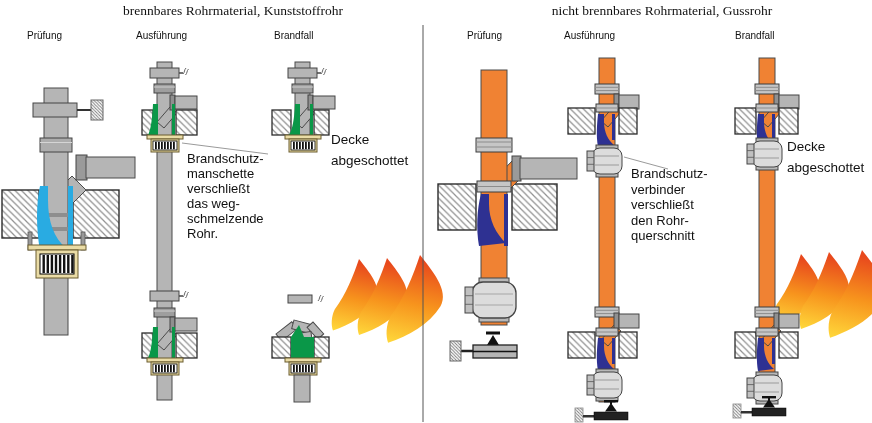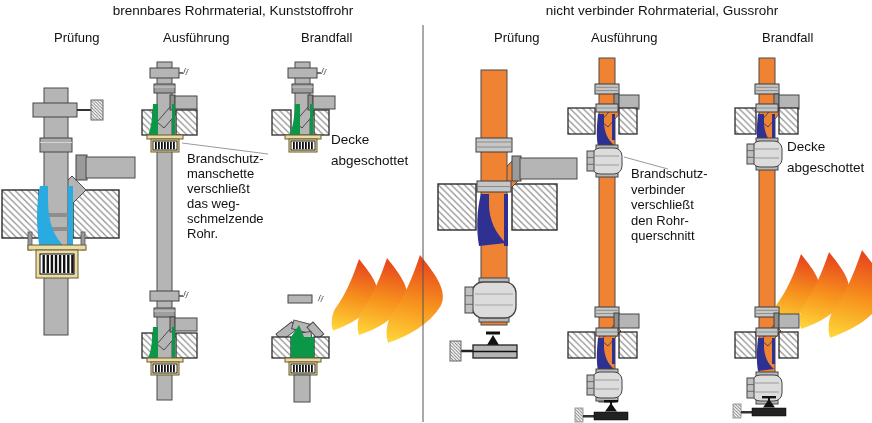--- a/index.html
+++ b/index.html
@@ -1,20 +1,20 @@
 <!DOCTYPE html>
 <html><head>
 <meta charset="utf-8">
 <style>
   html,body{margin:0;padding:0;background:#fff;}
   #stage{position:relative;width:872px;height:423px;background:#fff;overflow:hidden;
          font-family:"Liberation Sans",sans-serif;color:#111;}
   #stage svg{position:absolute;left:0;top:0;}
-  .ttl{position:absolute;top:3px;width:390px;text-align:center;font-size:13.5px;}
-  .lbl{position:absolute;top:30px;font-size:13px;margin-left:27px;}
+  .ttl{position:absolute;top:3px;width:390px;text-align:center;font-size:13.5px;font-family:Liberation Serif, serif;}
+  .lbl{position:absolute;top:30px;font-size:10px;}
   .ann{position:absolute;white-space:pre-line;font-size:13px;line-height:15px;}
   .ann2{position:absolute;white-space:pre-line;font-size:13px;line-height:15.5px;}
   .note{position:absolute;white-space:pre-line;font-size:13.5px;line-height:21px;}
 </style>
 </head>
 <body>
 
 <div id="stage">
 
 <svg width="872" height="423" viewBox="0 0 872 423">
@@ -268,21 +268,21 @@
     <rect x="779" y="332" width="19" height="26" fill="url(#hatch)" stroke="#2b2b2b" stroke-width="1.3"></rect>
     <use href="#bw" x="758" y="338" fill="#2e3192"></use>
     <rect x="772" y="338" width="3" height="26" fill="#2e3192"></rect>
     <use href="#ccpl-s" x="756" y="328"></use>
     <use href="#conn" x="752" y="375"></use>
     <use href="#sblk" x="752" y="408"></use>
   </g>
 </svg>
 
   <div class="ttl" style="left:38px">brennbares Rohrmaterial, Kunststoffrohr</div>
-  <div class="ttl" style="left:467px">nicht verbinder Rohrmaterial, Gussrohr</div>
+  <div class="ttl" style="left:467px">nicht brennbares Rohrmaterial, Gussrohr</div>
 
   <div class="lbl" style="left:27px">Prüfung</div>
   <div class="lbl" style="left:136px">Ausführung</div>
   <div class="lbl" style="left:274px">Brandfall</div>
   <div class="lbl" style="left:467px">Prüfung</div>
   <div class="lbl" style="left:564px">Ausführung</div>
   <div class="lbl" style="left:735px">Brandfall</div>
 
   <div class="ann" style="left:187px;top:151px">Brandschutz-
 manschette

